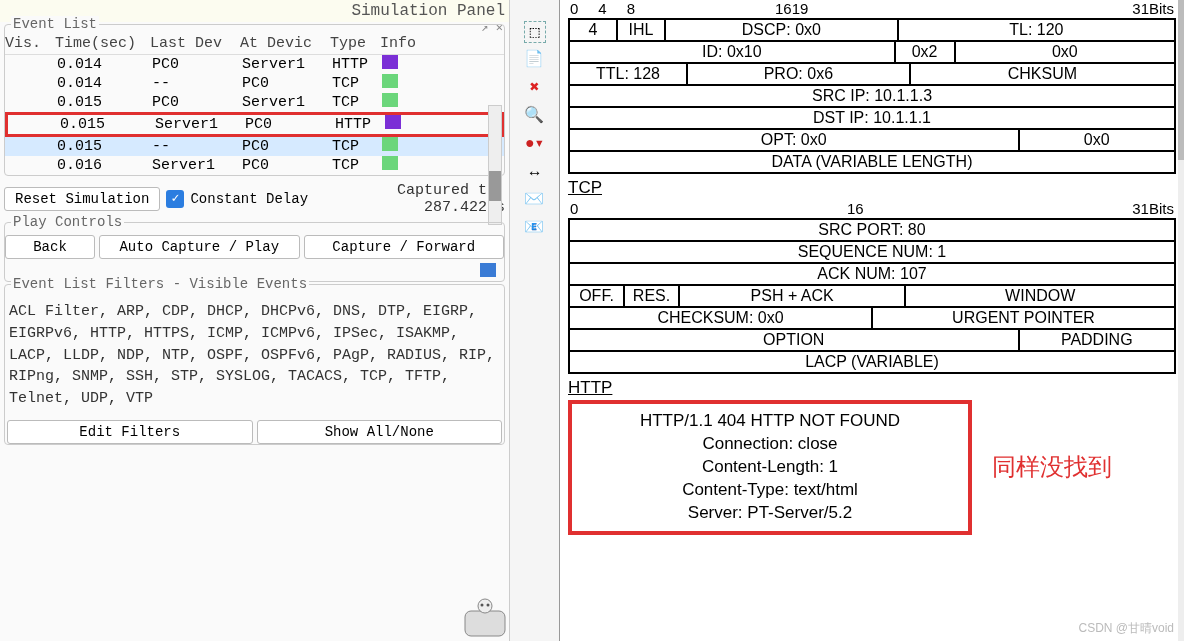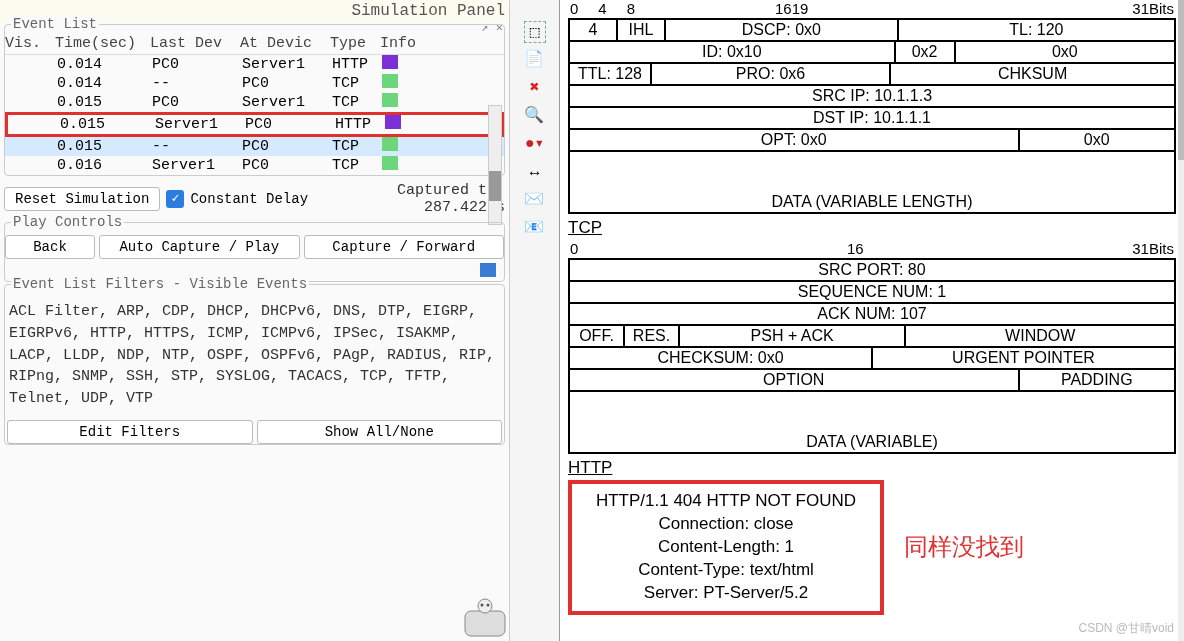--- a/index.html
+++ b/index.html
@@ -27,25 +27,25 @@
   .filter-btns { display: flex; margin-top: 6px; }
   .filter-btns .btn { flex: 1; margin: 0 2px; }
   .toolbar-icon { width: 22px; height: 22px; margin: 6px auto; display: block; text-align: center; line-height: 22px; font-size: 16px; cursor: pointer; }
   .scrollbar { position: absolute; right: 2px; top: 80px; width: 14px; height: 120px; background: #eee; border: 1px solid #ccc; }
   .scrollbar .thumb { position: absolute; width: 12px; height: 30px; top: 65px; background: #999; }
   
   .bits-row { display:flex; justify-content:space-between; font-size:15px; padding:0 2px 1px; }
   .bits-row span:last-child { padding-right:0; }
   .pkt { border:2px solid #000; margin-bottom:4px; }
   .pkt .r { display:flex; border-bottom:2px solid #000; }
-  .pkt .r:last-child { border-bottom:none;margin-top:40px; }
+  .pkt .r:last-child { border-bottom:none; }
   .pkt .c { border-right:2px solid #000; text-align:center; padding:1px 4px; font-size:16px; }
   .pkt .c:last-child { border-right:none; }
   .sect-title { font-size:17px; text-decoration:underline; margin:4px 0 2px; }
-  .http-box { border:4px solid #e03030; padding:6px 10px; text-align:center; font-size:17px; line-height:1.35; width:316px; font-family: Arial, sans-serif; }
+  .http-box { border:4px solid #e03030; padding:6px 10px; text-align:center; font-size:17px; line-height:1.35; width:404px; font-family: Arial, sans-serif; }
   .annot { color:#e03030; font-size:24px; font-family:"SimSun","Microsoft YaHei",sans-serif; }
   .watermark { position:absolute; bottom:4px; right:10px; color:#bbb; font-size:12px; font-family:Arial; }
   .scroll-track { position:absolute; right:-6px; top:0; bottom:0; width:12px; background:#eee; }
   .scroll-thumb { position:absolute; top:0; width:12px; height:160px; background:#bcbcbc; }
   .undock { position:absolute; right:6px; top:20px; font-size:12px; color:#888; }
   .robot-icon { position:absolute; bottom:0; left:460px; width:50px; height:45px; }
 </style>
 </head>
 <body>
 
@@ -182,21 +182,21 @@
           <div class="c" style="width:48px">IHL</div>
           <div class="c" style="flex:1">DSCP: 0x0</div>
           <div class="c" style="flex:1.2">TL: 120</div>
         </div>
       <div class="r">
           <div class="c" style="flex:1.5">ID: 0x10</div>
           <div class="c" style="width:60px">0x2</div>
           <div class="c" style="flex:1">0x0</div>
         </div>
       <div class="r">
-          <div class="c" style="width:82px">TTL: 128</div>
+          <div class="c" style="width:118px">TTL: 128</div>
           <div class="c" style="flex:1">PRO: 0x6</div>
           <div class="c" style="flex:1.2">CHKSUM</div>
         </div>
       <div class="r">
           <div class="c" style="flex:1">SRC IP: 10.1.1.3</div>
         </div>
       <div class="r">
           <div class="c" style="flex:1">DST IP: 10.1.1.1</div>
         </div>
       <div class="r">
@@ -232,21 +232,21 @@
         </div>
       <div class="r">
           <div class="c" style="flex:1">CHECKSUM: 0x0</div>
           <div class="c" style="flex:1">URGENT POINTER</div>
         </div>
       <div class="r">
           <div class="c" style="flex:3">OPTION</div>
           <div class="c" style="flex:1">PADDING</div>
         </div>
       <div class="r">
-          <div class="c" style="flex:1">DATA (VARIABLE)</div>
+          <div class="c" style="flex:1">LACP (VARIABLE)</div>
         </div>
     </div>
 
     <div class="sect-title">HTTP</div>
     <div style="display:flex;align-items:center;gap:20px;">
       <div class="http-box">
         <div>HTTP/1.1 404 HTTP NOT FOUND</div>
         <div>Connection: close</div>
         <div>Content-Length: 1</div>
         <div>Content-Type: text/html</div>

